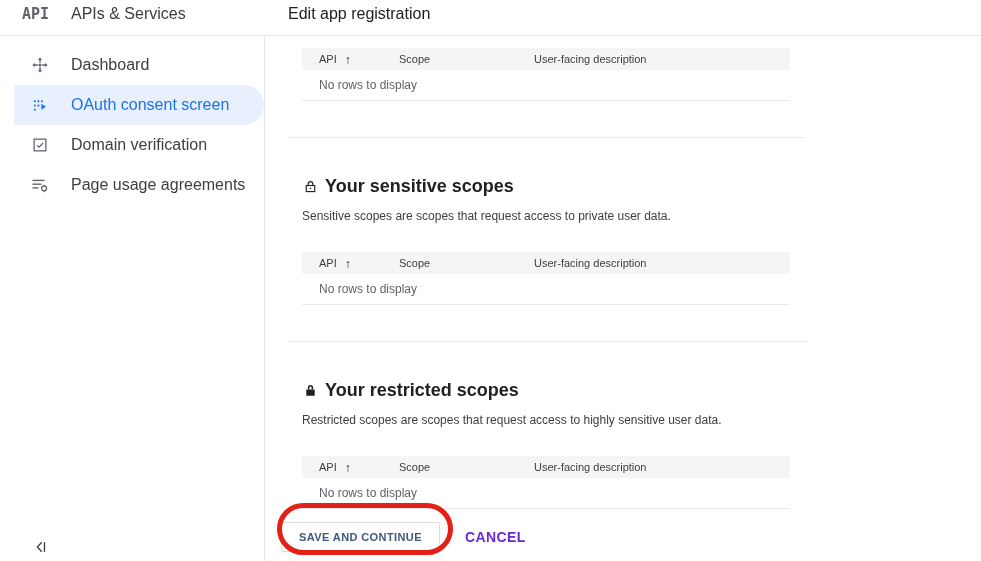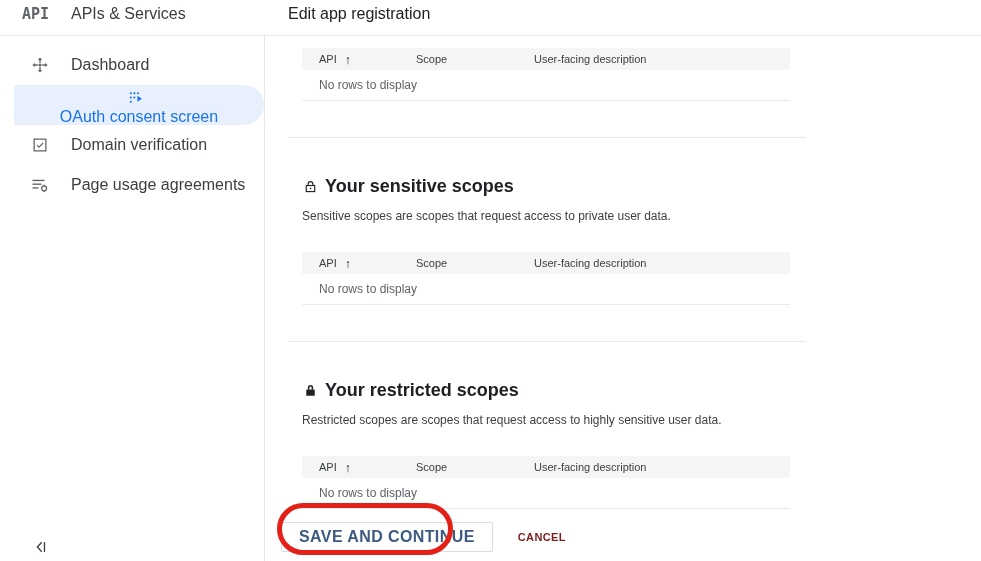--- a/index.html
+++ b/index.html
@@ -73,21 +73,20 @@
     margin-left: 14px;
     width: 250px;
     display: flex;
     align-items: center;
     border-radius: 0 20px 20px 0;
     cursor: pointer;
     box-sizing: border-box;
   }
   .nav-item.is-selected {
     background: #e8f0fe;
-    flex-direction: column;
   }
   .nav-item .nav-icon {
     width: 24px;
     height: 24px;
     margin-left: 14px;
     margin-right: 19px;
     flex: 0 0 auto;
     display: flex;
     align-items: center;
     justify-content: center;
@@ -170,21 +169,21 @@
     position: relative;
   }
   .scope-table .th {
     position: absolute;
     font-size: 11px;
     color: #3c4043;
     white-space: nowrap;
     line-height: 14px;
   }
   .scope-table .th.c-api { left: 17px; }
-  .scope-table .th.c-scope { left: 114px; }
+  .scope-table .th.c-scope { left: 97px; }
   .scope-table .th.c-desc { left: 232px; }
   .sort-arrow {
     display: inline-block;
     margin-left: 8px;
     font-size: 12px;
     line-height: 12px;
     color: #202124;
     vertical-align: -1px;
   }
   .scope-table .tbody {
@@ -216,38 +215,38 @@
   }
   .btn-primary-text {
     height: 30px;
     padding: 0 17px;
     display: flex;
     align-items: center;
     justify-content: center;
     background: #ffffff;
     border: 1px solid #dadce0;
     border-radius: 2px;
-    font-size: 16px;
+    font-size: 11px;
     font-weight: bold;
     letter-spacing: 0.4px;
     color: #3d5a80;
     cursor: pointer;
     box-sizing: border-box;
     white-space: nowrap;
   }
   .btn-flat {
     margin-left: 16px;
     height: 30px;
     padding: 0 9px;
     display: flex;
     align-items: center;
-    font-size: 11px;
+    font-size: 14px;
     font-weight: bold;
     letter-spacing: 0.4px;
-    color: #7f1d1d;
+    color: #6d28d9;
     cursor: pointer;
     white-space: nowrap;
   }
 
   
   #annotation-highlight {
     position: absolute;
     left: 277px; top: 503px;
     width: 176px; height: 52px;
     pointer-events: none;

